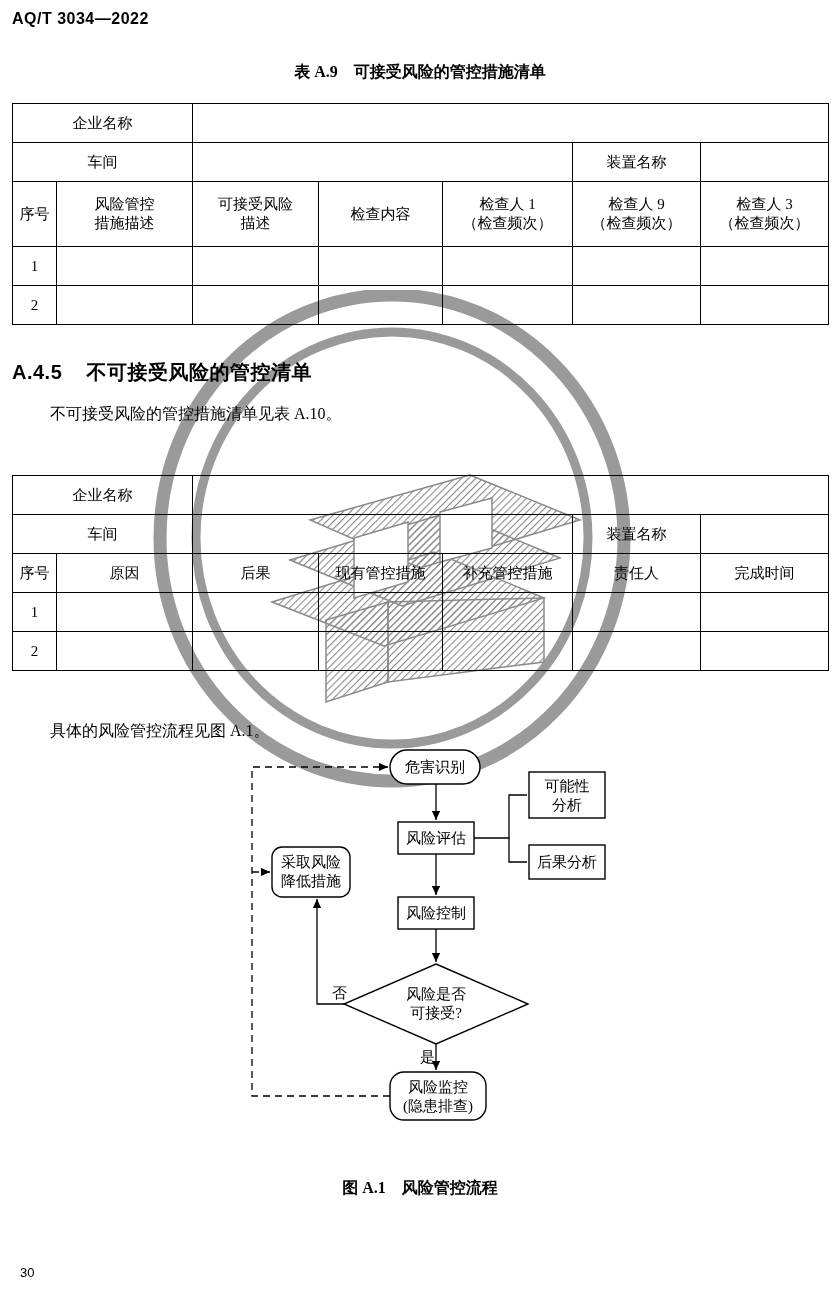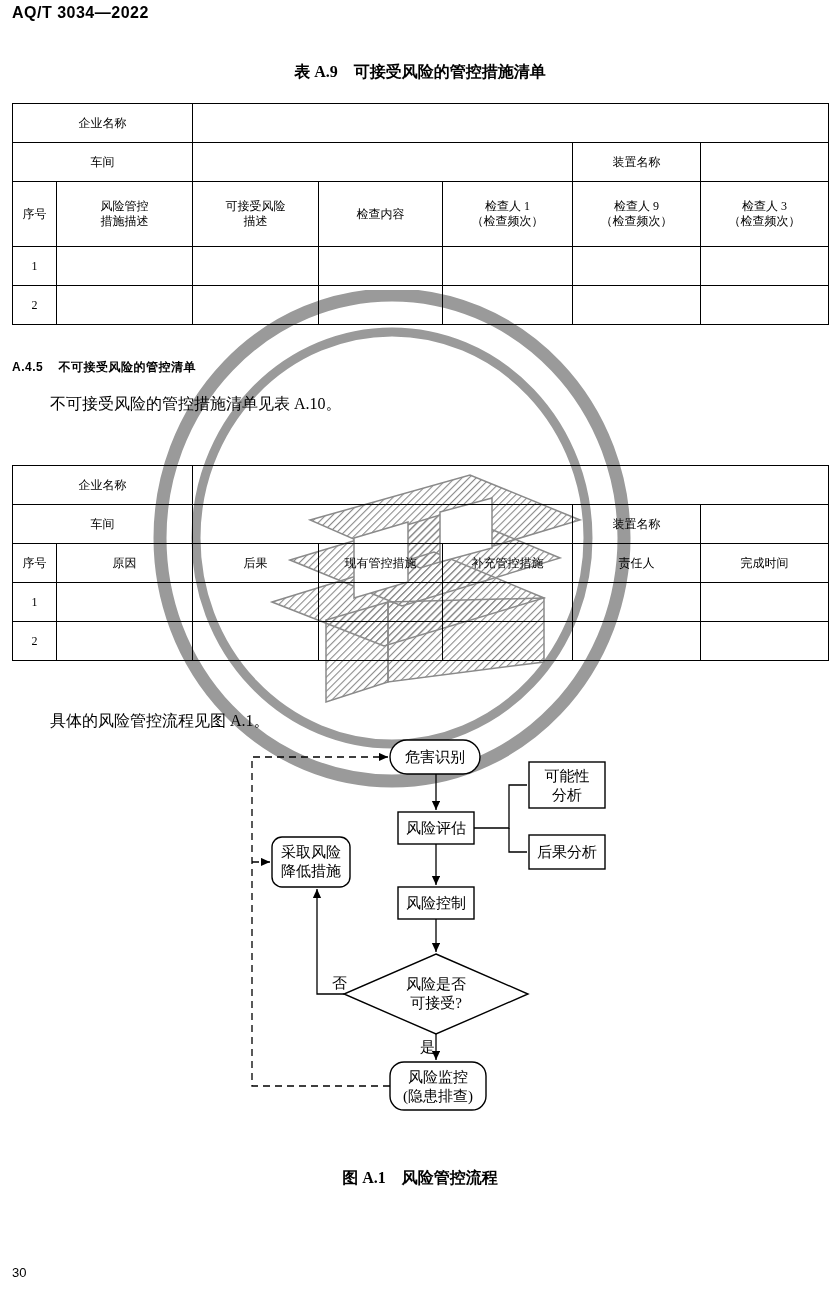--- a/index.html
+++ b/index.html
@@ -20,21 +20,21 @@
     position: relative;
     width: 840px;
     height: 1298px;
     box-sizing: border-box;
     padding: 0 12px;
   }
 
   
   .page-header {
     position: absolute;
-    top: 4px;
+    top: 10px;
     left: 12px;
     font-family: "Liberation Sans", sans-serif;
     font-weight: bold;
     font-size: 16px;
     letter-spacing: 0.5px;
   }
 
   
   .watermark {
     position: absolute;
@@ -61,35 +61,35 @@
   }
 
   table.doc-table {
     border-collapse: collapse;
     width: 816px;
     table-layout: fixed;
     background: transparent;
   }
   table.doc-table td {
     border: 1px solid #000000;
-    font-size: 12px;
+    font-size: 15px;
     text-align: center;
     vertical-align: middle;
     padding: 4px 2px;
     line-height: 1.25;
     background: transparent;
   }
   .h-row td { height: 30px; }
   .hdr-row td { height: 56px; }
   .data-row td { height: 30px; }
 
   .sec-head {
     font-family: "Liberation Sans", sans-serif;
     font-weight: bold;
-    font-size: 12px;
+    font-size: 20px;
     letter-spacing: 0.5px;
   }
   .body-para {
     font-size: 16px;
     text-indent: 38px;
   }
 
   
   .flow-wrap {
     position: relative;
@@ -98,21 +98,21 @@
   }
   .flow-caption {
     text-align: center;
     font-weight: bold;
     font-size: 16px;
     margin-top: 16px;
   }
 
   .page-number {
     position: absolute;
-    left: 12px;
+    left: 20px;
     bottom: 18px;
     font-family: "Liberation Sans", sans-serif;
     font-size: 13px;
   }
 </style>
 </head>
 <body>
 
 <div class="page">
 

